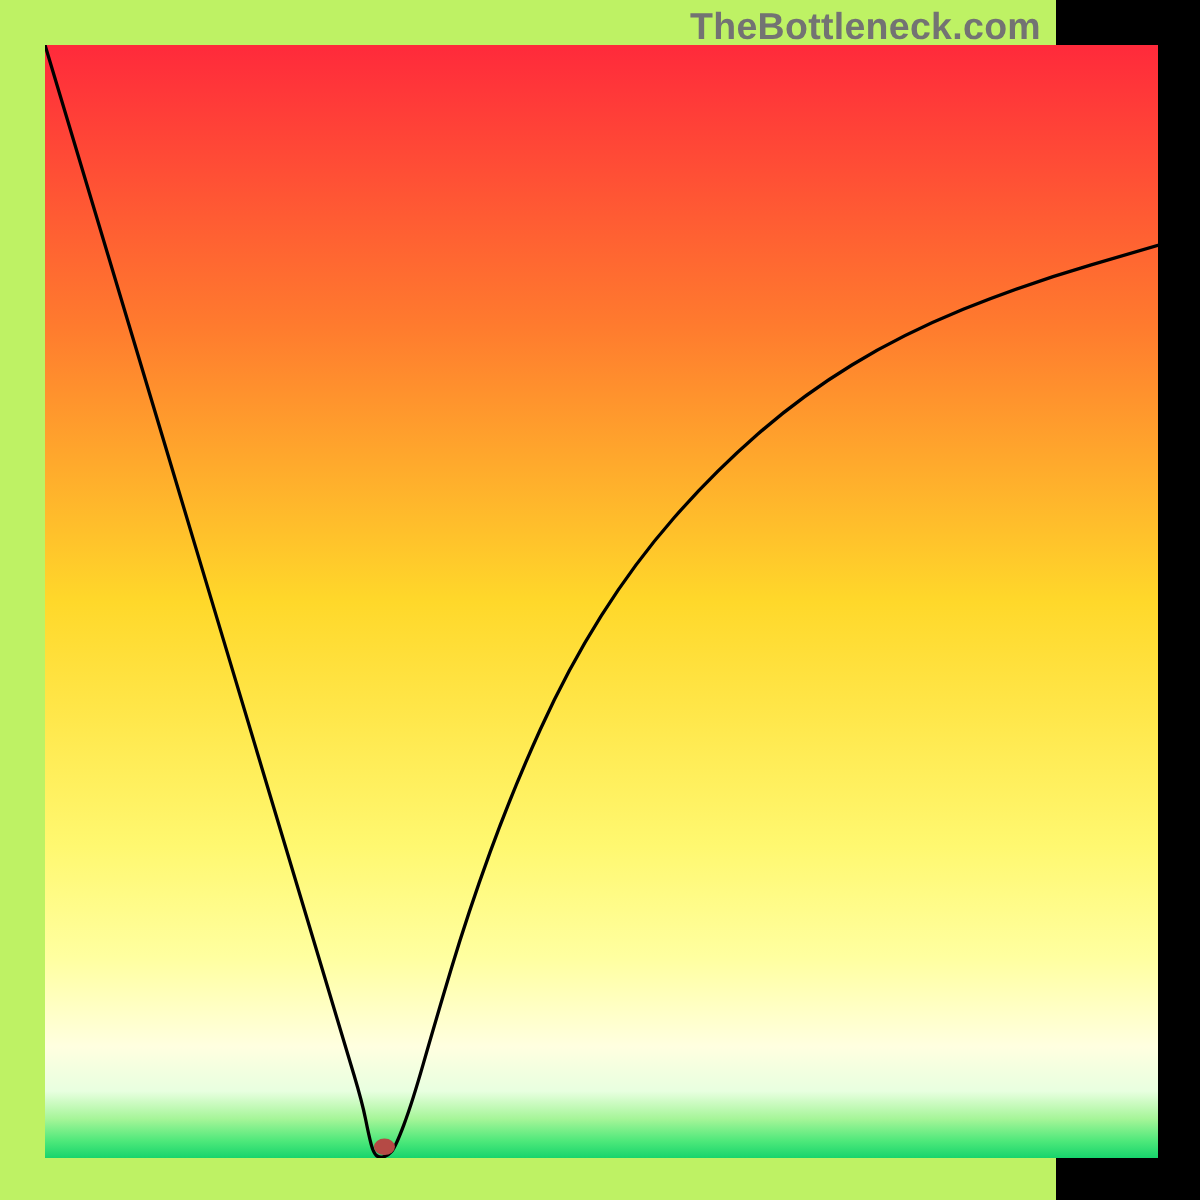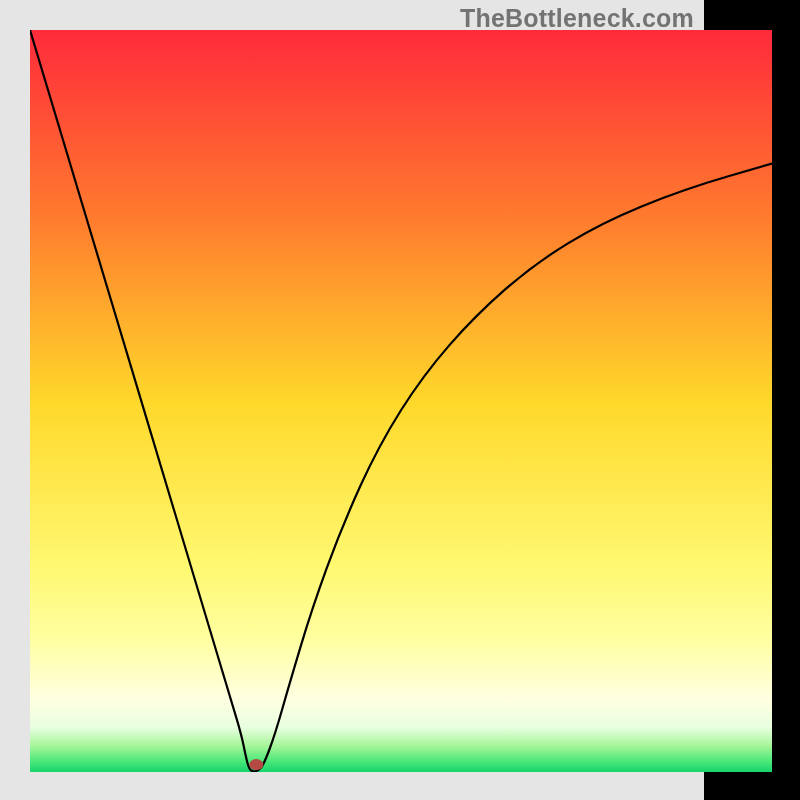--- a/index.html
+++ b/index.html
@@ -8,21 +8,21 @@
     width: 800px;
     height: 800px;
     background: #000;
     font-family: Arial, Helvetica, sans-serif;
     overflow: hidden;
   }
   .frame {
     position: relative;
     width: 704px;
     height: 800px;
-    background: #e5e5e5;
+    background: #bef264;
   }
   .watermark {
     position: absolute;
     top: 4px;
     right: 10px;
     color: #737373;
     font-size: 25px;
     font-weight: 600;
     letter-spacing: 0.2px;
     z-index: 10;

